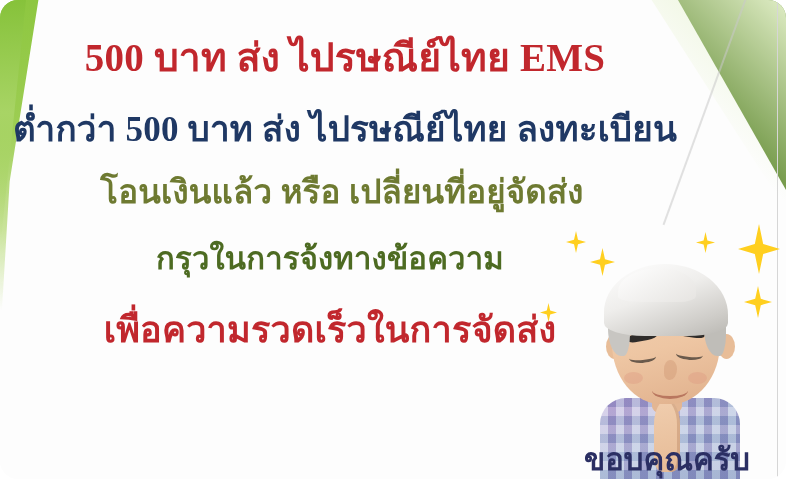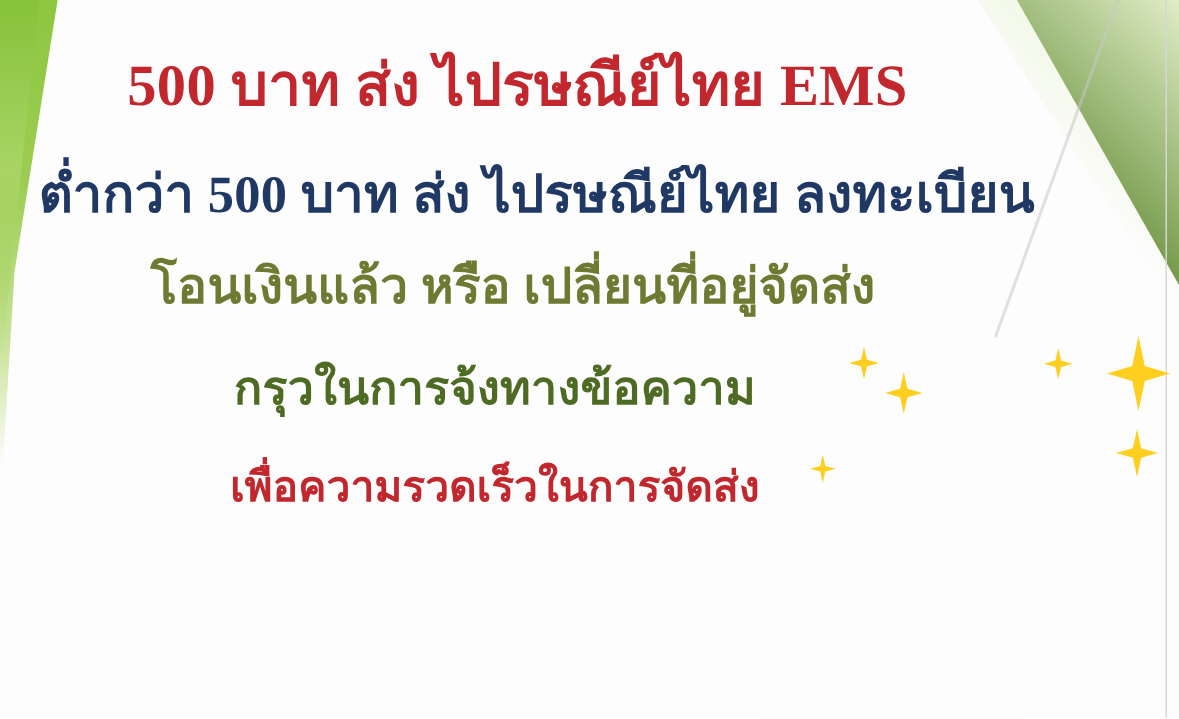--- a/index.html
+++ b/index.html
@@ -10,20 +10,21 @@
   body {
     font-family: "Liberation Sans", sans-serif;
   }
 
   #poster {
     position: relative;
     width: 786px;
     height: 479px;
     overflow: hidden;
     background: #ffffff;
+    border-radius: 18px;
   }
 
   
   .bg-white {
     position: absolute;
     inset: 0;
     background: #fdfdfd;
   }
 
   
@@ -108,39 +109,38 @@
     left: 0; top: 38px; width: 690px;
     font-size: 39px;
     color: #c1272d;
     text-shadow: 0 1px 0 rgba(255,255,255,0.7);
   }
   .line-2 {
     position: absolute;
     left: 0; top: 112px; width: 690px;
     font-size: 35px;
     color: #1f3864;
-    text-align: right;
   }
   .line-3 {
     position: absolute;
     left: 0; top: 176px; width: 660px;
     font-size: 33px;
     color: #6e7a31;
     padding-left: 12px;
   }
   .line-4 {
     position: absolute;
     left: 0; top: 243px; width: 660px;
     font-size: 31px;
     color: #4d6b22;
   }
   .line-5 {
     position: absolute;
     left: 0; top: 312px; width: 660px;
-    font-size: 28px;
+    font-size: 36px;
     color: #c1272d;
   }
 
   
   .avatar {
     position: absolute;
     left: 580px;
     top: 248px;
     width: 175px;
     height: 231px;
@@ -318,14 +318,35 @@
     <div class="line line-5" style="color: rgb(193, 39, 45);">เพื่อความรวดเร็วในการจัดส่ง</div>
   </div>
 
   <div class="sparkle sp-a" style="background: rgb(255, 207, 31);"></div>
   <div class="sparkle sp-b" style="background: rgb(255, 207, 31);"></div>
   <div class="sparkle sp-c" style="background: rgb(255, 207, 31);"></div>
   <div class="sparkle sp-d" style="background: rgb(255, 207, 31);"></div>
   <div class="sparkle sp-e" style="background: rgb(255, 207, 31);"></div>
   <div class="sparkle sp-f" style="background: rgb(255, 207, 31);"></div>
 
+  <div class="avatar">
+    <div class="body"></div>
+    <div class="neck"></div>
+    <div class="hands"></div>
+    <div class="ear ear-l"></div>
+    <div class="ear ear-r"></div>
+    <div class="avatar-head"></div>
+    <div class="cheek cheek-l"></div>
+    <div class="cheek cheek-r"></div>
+    <div class="nose"></div>
+    <div class="mouth"></div>
+    <div class="eye eye-l"></div>
+    <div class="eye eye-r"></div>
+    <div class="brow brow-l"></div>
+    <div class="brow brow-r"></div>
+    <div class="hair-side hair-side-l"></div>
+    <div class="hair-side hair-side-r"></div>
+    <div class="hair"></div>
+    <div class="hair-swoop"></div>
+    <div class="thanks" style="color: rgb(43, 47, 99);">ขอบคุณครับ</div>
+  </div>
 
 </div>
 
 </body></html>

